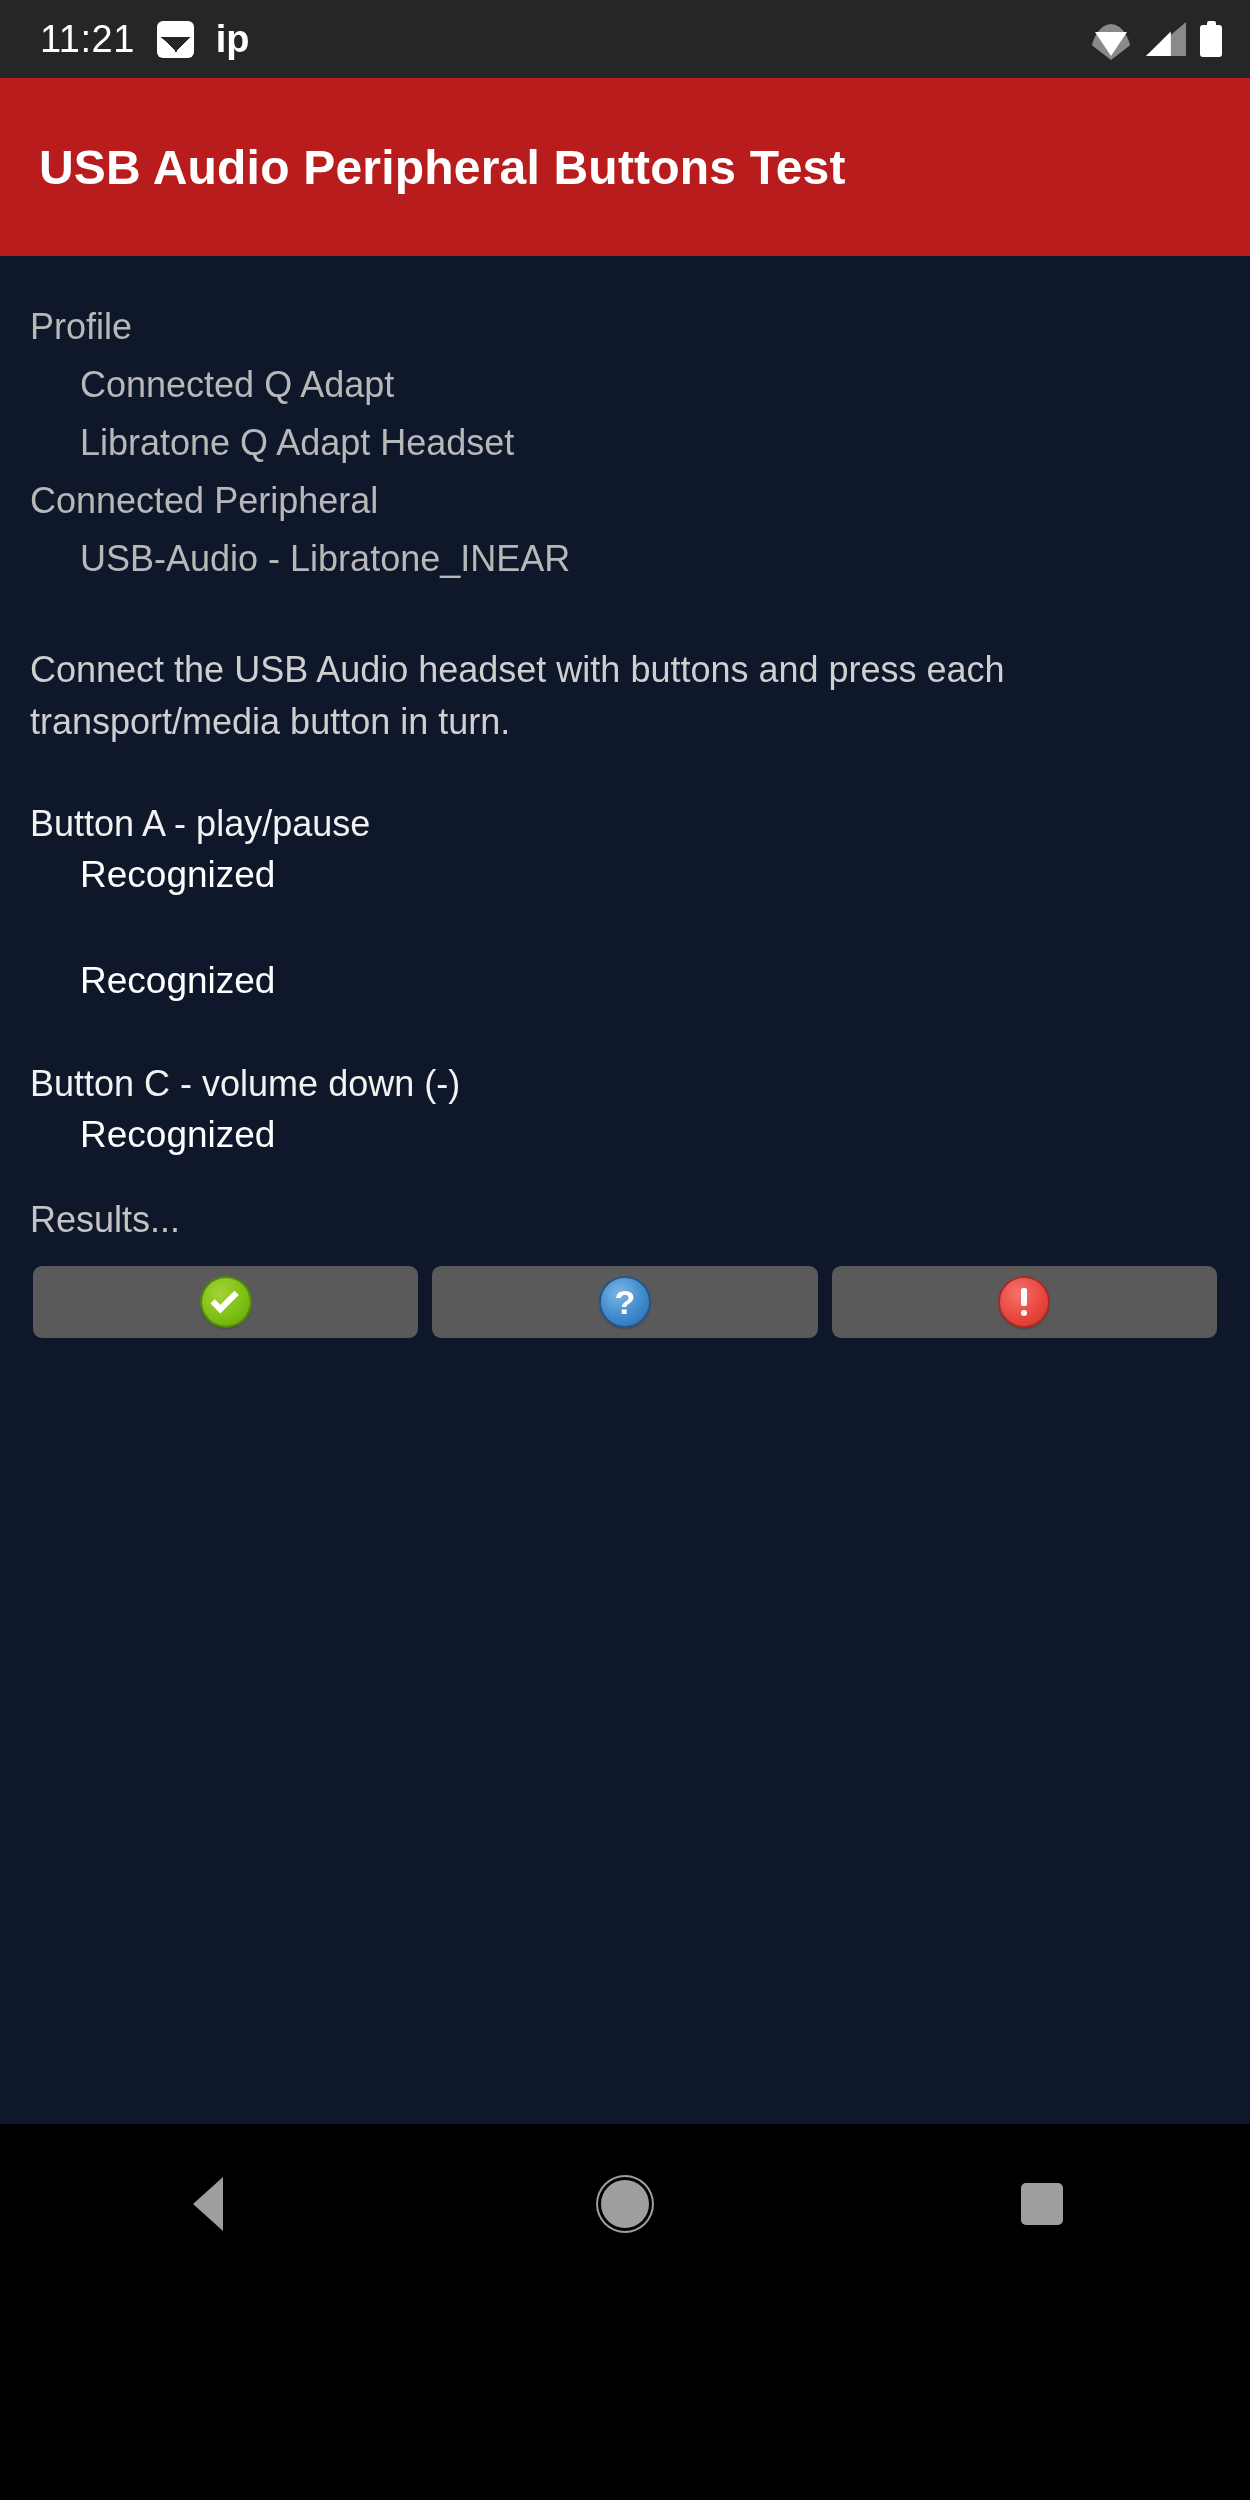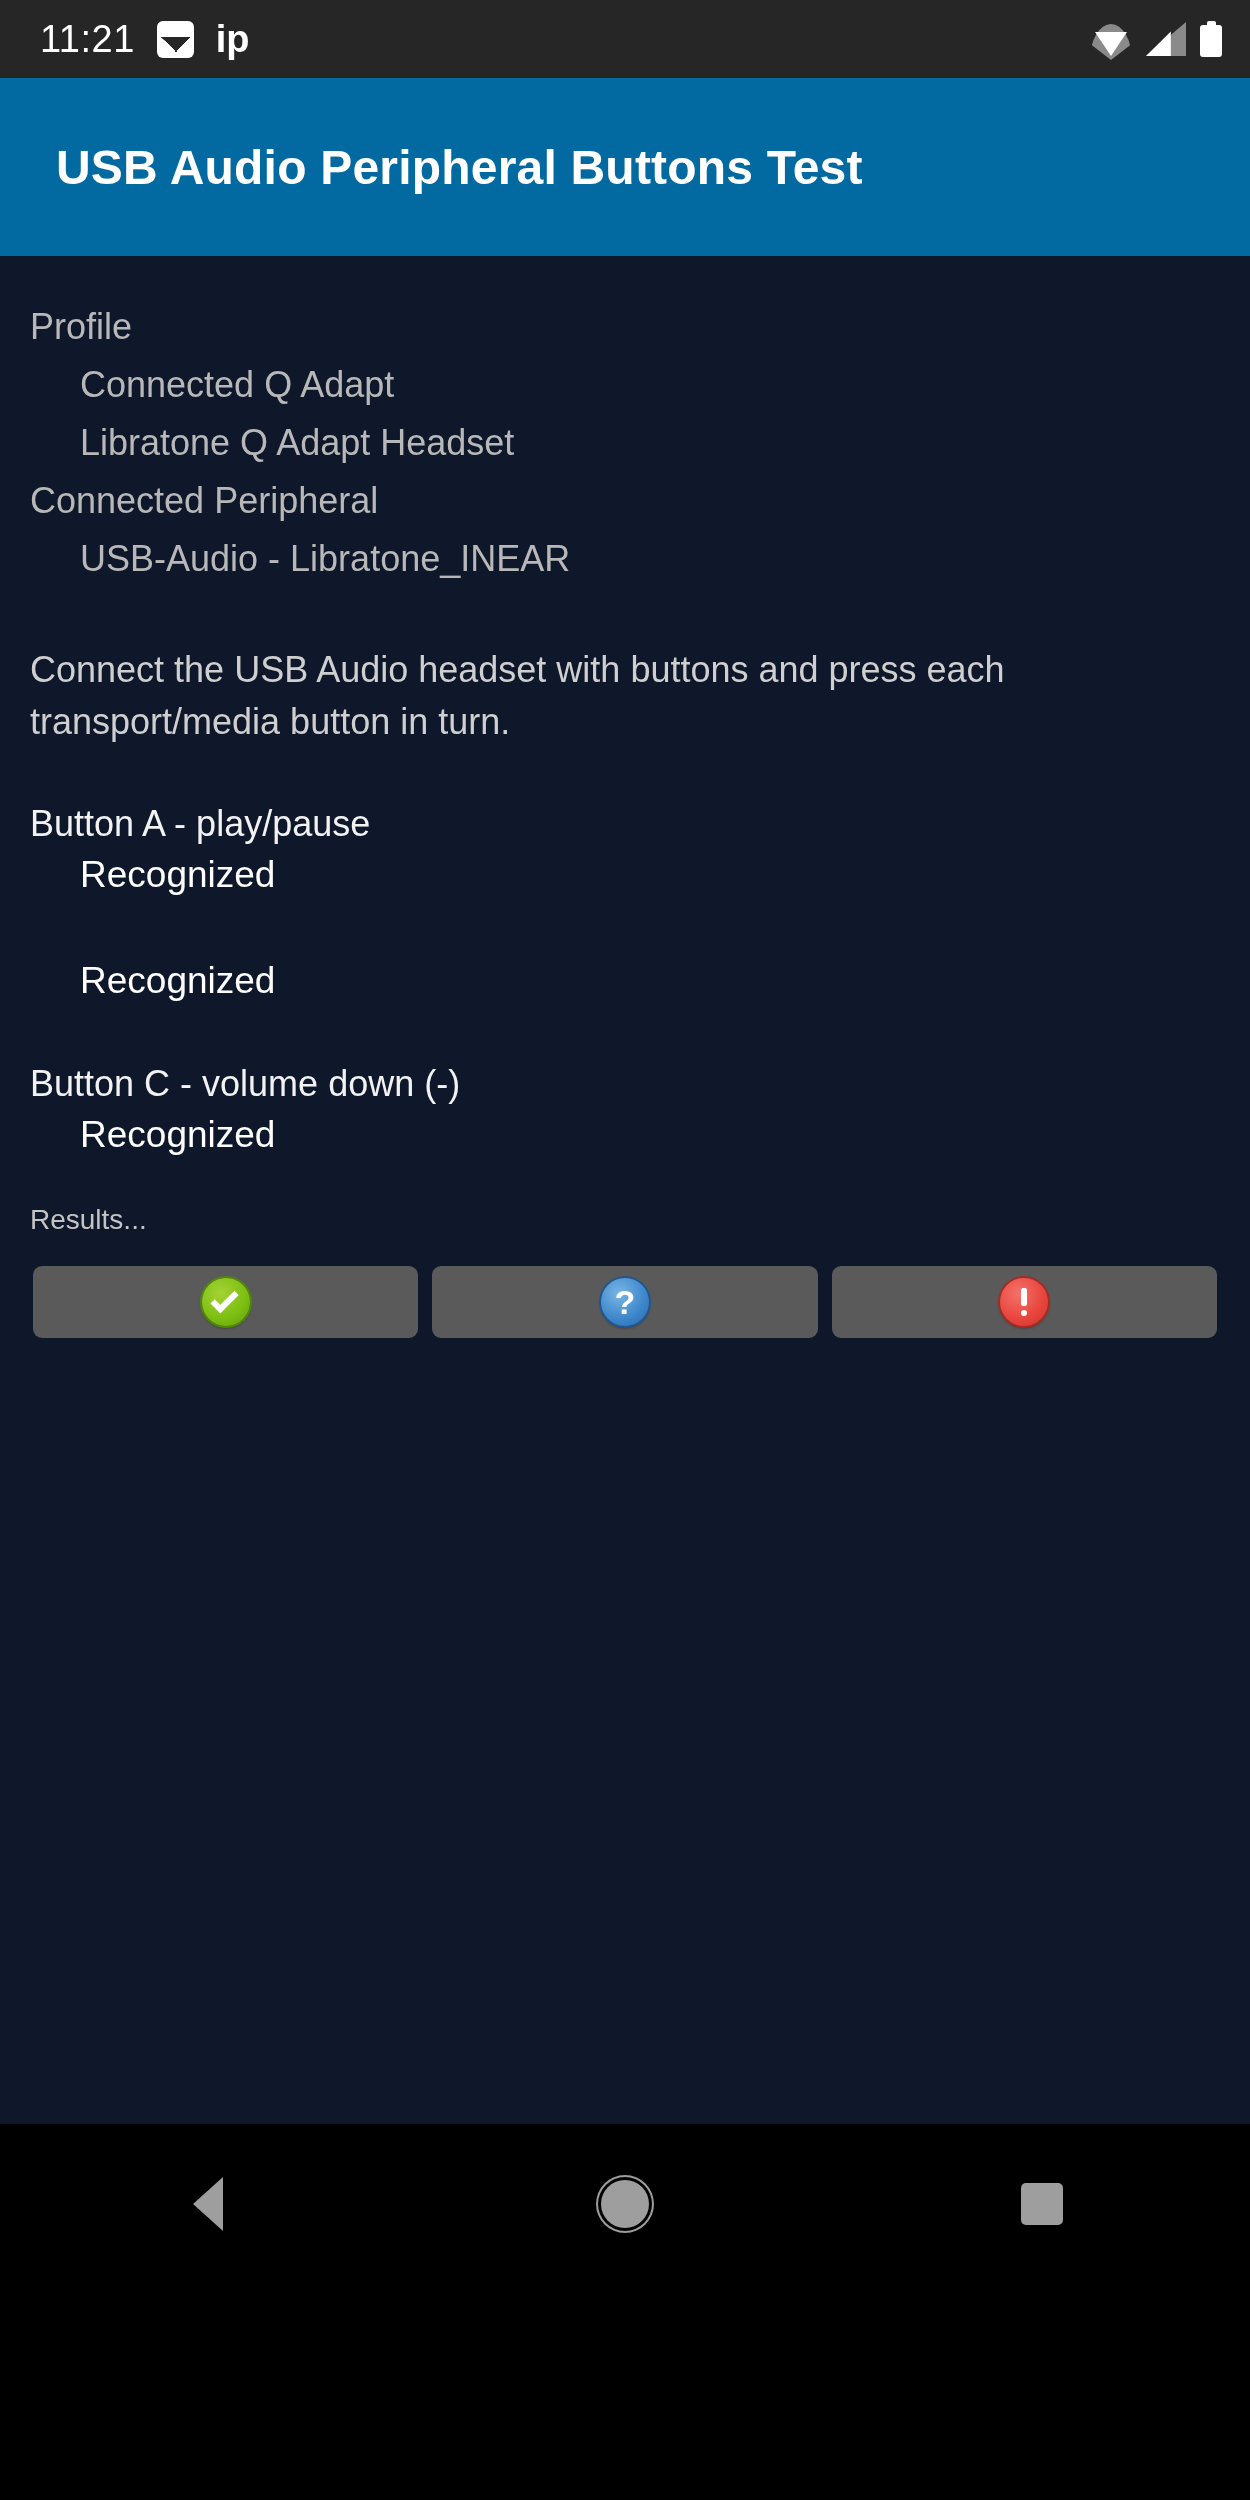--- a/index.html
+++ b/index.html
@@ -119,24 +119,24 @@
     position: absolute;
     left: 7px; top: 0;
     width: 9px; height: 6px;
     background: #ffffff;
     border-radius: 2px 2px 0 0;
   }
 
   
   #action-bar {
     height: 178px;
-    background: #0369a1;
-    display: flex;
-    align-items: center;
-    padding: 0 56px;
+    background: #b91c1c;
+    display: flex;
+    align-items: center;
+    padding: 0 39px;
     flex: 0 0 auto;
   }
   #app-title {
     color: #ffffff;
     font-size: 48px;
     font-weight: 700;
     letter-spacing: 0.2px;
   }
 
   
@@ -170,21 +170,21 @@
   }
   .btn-status {
     font-size: 37px;
     line-height: 54px;
     color: #ffffff;
     padding-left: 50px;
   }
 
   #results-label {
     margin-top: 34px;
-    font-size: 28px;
+    font-size: 36px;
     line-height: 48px;
     color: #c4c4c4;
   }
 
   
   #result-row {
     margin-top: 22px;
     display: flex;
     gap: 14px;
     padding: 0 3px;

